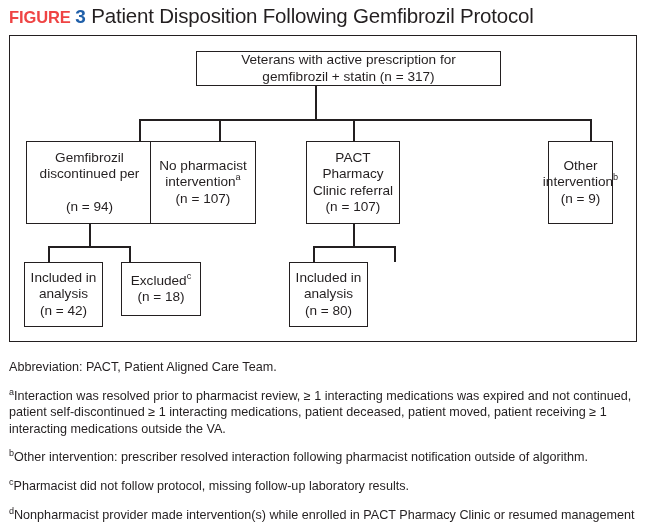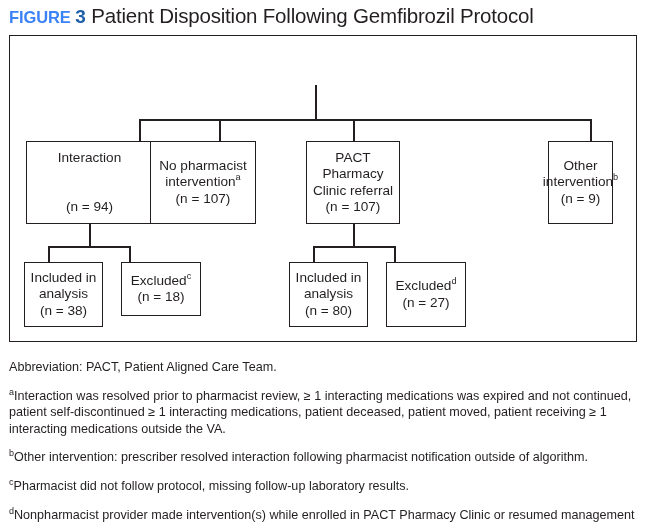--- a/index.html
+++ b/index.html
@@ -20,21 +20,21 @@
   #figure-title {
     position: absolute;
     left: 9px;
     top: 2px;
     width: 630px;
     height: 30px;
     line-height: 28px;
     white-space: nowrap;
   }
   #figure-title .fig-label {
-    color: #3b82f6;
+    color: #ef4444;
     font-weight: bold;
     font-size: 16.5px;
     letter-spacing: -0.1px;
   }
   #figure-title .fig-num {
     color: #1f5fa9;
     font-weight: bold;
     font-size: 19px;
   }
   #figure-title .fig-text {
@@ -125,25 +125,31 @@
   <div class="ln v" style="left:79px; top:187px; height:24px;"></div>
   <div class="ln h" style="left:38px; top:210px; width:82px;"></div>
   <div class="ln v" style="left:38px; top:210px; height:16px;"></div>
   <div class="ln v" style="left:119px; top:210px; height:16px;"></div>
 
   <div class="ln v" style="left:343px; top:187px; height:24px;"></div>
   <div class="ln h" style="left:303px; top:210px; width:82px;"></div>
   <div class="ln v" style="left:303px; top:210px; height:16px;"></div>
   <div class="ln v" style="left:384px; top:210px; height:16px;"></div>
 
+  <div class="node" style="left:186px; top:15px; width:305px; height:35px;">
+    <span class="txt">
+      <span>Veterans with active prescription for</span><br>
+      <span>gemfibrozil + statin (n = 317)</span>
+    </span>
+  </div>
 
   <div class="node" style="left:16px; top:105px; width:127px; height:83px;">
     <span class="txt">
-      <span>Interaction</span><br>
-      <br>
+      <span>Gemfibrozil</span><br>
+      <span>discontinued per</span><br>
       <br>
       <span>(n = 94)</span>
     </span>
   </div>
 
   <div class="node" style="left:140px; top:105px; width:106px; height:83px;">
     <span class="txt">
       <span>No pharmacist</span><br>
       <span>intervention</span><sup>a</sup><br>
       <span>(n = 107)</span>
@@ -164,45 +170,39 @@
       <span>Other</span><br>
       <span>intervention</span><sup>b</sup><br>
       <span>(n = 9)</span>
     </span>
   </div>
 
   <div class="node" style="left:14px; top:226px; width:79px; height:65px;">
     <span class="txt">
       <span>Included in</span><br>
       <span>analysis</span><br>
-      <span>(n = 38)</span>
+      <span>(n = 42)</span>
     </span>
   </div>
 
   <div class="node" style="left:111px; top:226px; width:80px; height:54px;">
     <span class="txt">
       <span>Excluded</span><sup>c</sup><br>
       <span>(n = 18)</span>
     </span>
   </div>
 
   <div class="node" style="left:279px; top:226px; width:79px; height:65px;">
     <span class="txt">
       <span>Included in</span><br>
       <span>analysis</span><br>
       <span>(n = 80)</span>
     </span>
   </div>
 
-  <div class="node" style="left:376px; top:226px; width:80px; height:65px;">
-    <span class="txt">
-      <span>Excluded</span><sup>d</sup><br>
-      <span>(n = 27)</span>
-    </span>
-  </div>
 
 </div>
 
 <div id="footnotes">
   <p>Abbreviation: PACT, Patient Aligned Care Team.</p>
   <p><sup>a</sup><span>Interaction was resolved prior to pharmacist review, ≥ 1 interacting medications was expired and not continued, patient self-discontinued ≥ 1 interacting medications, patient deceased, patient moved, patient receiving ≥ 1 interacting medications outside the VA.</span></p>
   <p><sup>b</sup><span>Other intervention: prescriber resolved interaction following pharmacist notification outside of algorithm.</span></p>
   <p><sup>c</sup><span>Pharmacist did not follow protocol, missing follow-up laboratory results.</span></p>
   <p><sup>d</sup><span>Nonpharmacist provider made intervention(s) while enrolled in PACT Pharmacy Clinic or resumed management before patient completed all PACT Pharmacy Clinic follow-up, PACT CPS unable to make initial contact with patient, or missing follow-up laboratory results.</span></p>
 </div>

